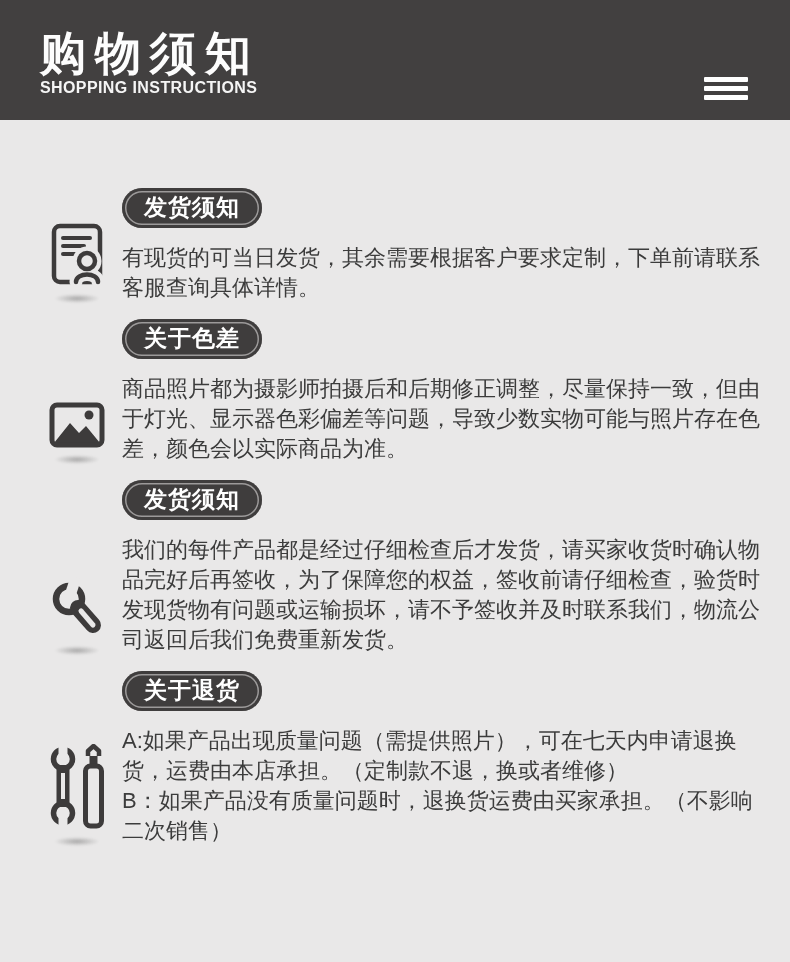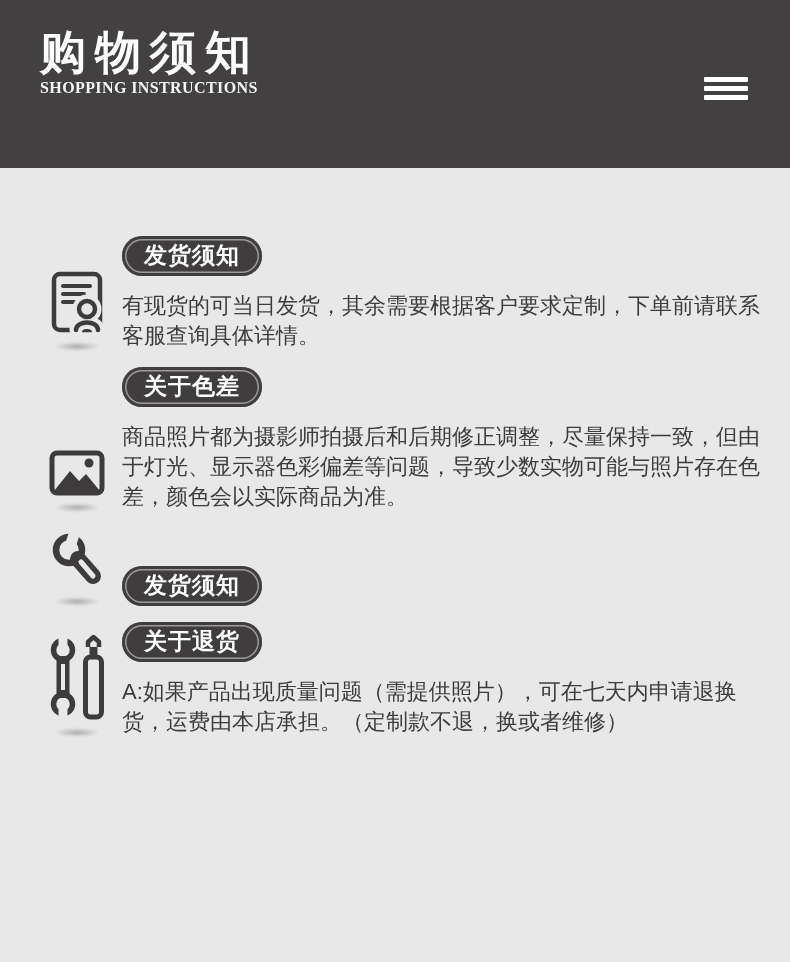--- a/index.html
+++ b/index.html
@@ -11,26 +11,25 @@
     position:relative;
     width:790px; height:962px;
     margin:0 auto;
     background:var(--page-bg, #e9e8e8);
     overflow:hidden;
   }
 
   
   .banner {
     position:relative;
-    height:168px;
+    height:120px;
     background:var(--header-bg, #424040);
     color:#fff;
     box-sizing:border-box;
     padding:28px 0 16px 40px;
-    font-family:Liberation Serif, serif;
   }
   .banner .title {
     font-size:46px;
     font-weight:bold;
     letter-spacing:9px;
     line-height:1.1;
     color:#fdfdfd;
   }
   .banner .subtitle {
     margin-top:0;
@@ -178,20 +177,21 @@
         <svg width="56" height="62" viewBox="0 0 56 62" fill="none">
           <circle cx="20" cy="22" r="13" stroke="currentColor" stroke-width="6.5"></circle>
           <line class="halo" x1="20" y1="22" x2="27" y2="0" stroke-width="11"></line>
           <line x1="29" y1="31" x2="44" y2="48" stroke="currentColor" stroke-width="16" stroke-linecap="round"></line>
           <line class="halo" x1="32" y1="34" x2="44" y2="48" stroke-width="5" stroke-linecap="round"></line>
         </svg>
         <div class="icon-shadow"></div>
       </div>
       <div class="content">
         <div class="badge">发货须知</div>
+        <p>我们的每件产品都是经过仔细检查后才发货，请买家收货时确认物品完好后再签收，为了保障您的权益，签收前请仔细检查，验货时发现货物有问题或运输损坏，请不予签收并及时联系我们，物流公司返回后我们免费重新发货。</p>
       </div>
     </section>
 
     <section class="row">
       <div class="icon-col">
         <svg width="60" height="86" viewBox="0 0 60 86" fill="none" stroke-linejoin="round">
 
           <circle cx="16" cy="15" r="9.5" stroke="currentColor" stroke-width="5.5"></circle>
           <line class="halo" x1="16" y1="15" x2="16" y2="-4" stroke-width="9"></line>
           <circle cx="16" cy="69" r="9.5" stroke="currentColor" stroke-width="5.5"></circle>
@@ -201,17 +201,18 @@
 
           <path d="M41 12 L41 7 L46.5 2 L52 7 L52 12" stroke="currentColor" stroke-width="4.5"></path>
           <line x1="46.5" y1="12" x2="46.5" y2="23" stroke="currentColor" stroke-width="8"></line>
           <rect x="38.5" y="22" width="16" height="60" rx="5" stroke="currentColor" stroke-width="5"></rect>
         </svg>
         <div class="icon-shadow"></div>
       </div>
       <div class="content">
         <div class="badge">关于退货</div>
         <p>A:如果产品出现质量问题（需提供照片），可在七天内申请退换货，运费由本店承担。（定制款不退，换或者维修）</p>
+        <p>B：如果产品没有质量问题时，退换货运费由买家承担。（不影响二次销售）</p>
       </div>
     </section>
 
   </main>
 </div>
 
 </body></html>

